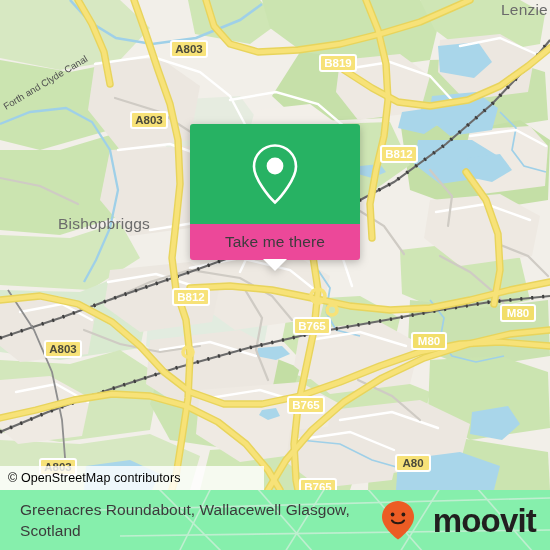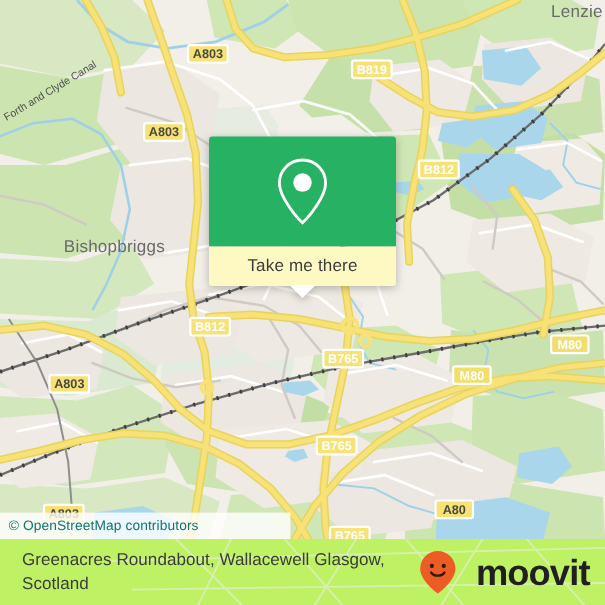--- a/index.html
+++ b/index.html
@@ -42,21 +42,21 @@
     width: 264px;
     background: rgba(255,255,255,0.80);
     display: flex;
     align-items: center;
     padding-left: 8px;
     box-sizing: border-box;
     z-index: 40;
   }
   .attribution span {
     font-size: 12.5px;
-    color: #0f766e;
+    color: #000000;
     letter-spacing: 0.1px;
     white-space: nowrap;
   }
 
   
   .popup {
     position: absolute;
     left: 190px;
     top: 124px;
     width: 170px;
@@ -66,21 +66,21 @@
   .popup-head {
     height: 100px;
     background: #27b263;
     border-radius: 3px 3px 0 0;
     display: flex;
     align-items: center;
     justify-content: center;
   }
   .popup-foot {
     height: 36px;
-    background: #fef9c3;
+    background: #ec4899;
     border-radius: 0 0 3px 3px;
     display: flex;
     align-items: center;
     justify-content: center;
     position: relative;
   }
   .popup-foot-label {
     font-size: 15.5px;
     color: #3c3c3c;
     letter-spacing: 0.15px;
@@ -96,21 +96,21 @@
     border-top: 12px solid #ffffff;
   }
 
   
   .bottombar {
     position: absolute;
     left: 0;
     top: 490px;
     width: 550px;
     height: 60px;
-    background: #bef264;
+    background: #86efac;
     overflow: hidden;
   }
   .bottombar-watermark {
     position: absolute; left:0; top:0; width:550px; height:60px;
     opacity: 0.55;
   }
   .bottombar-inner {
     position: relative;
     height: 60px;
     display: flex;

